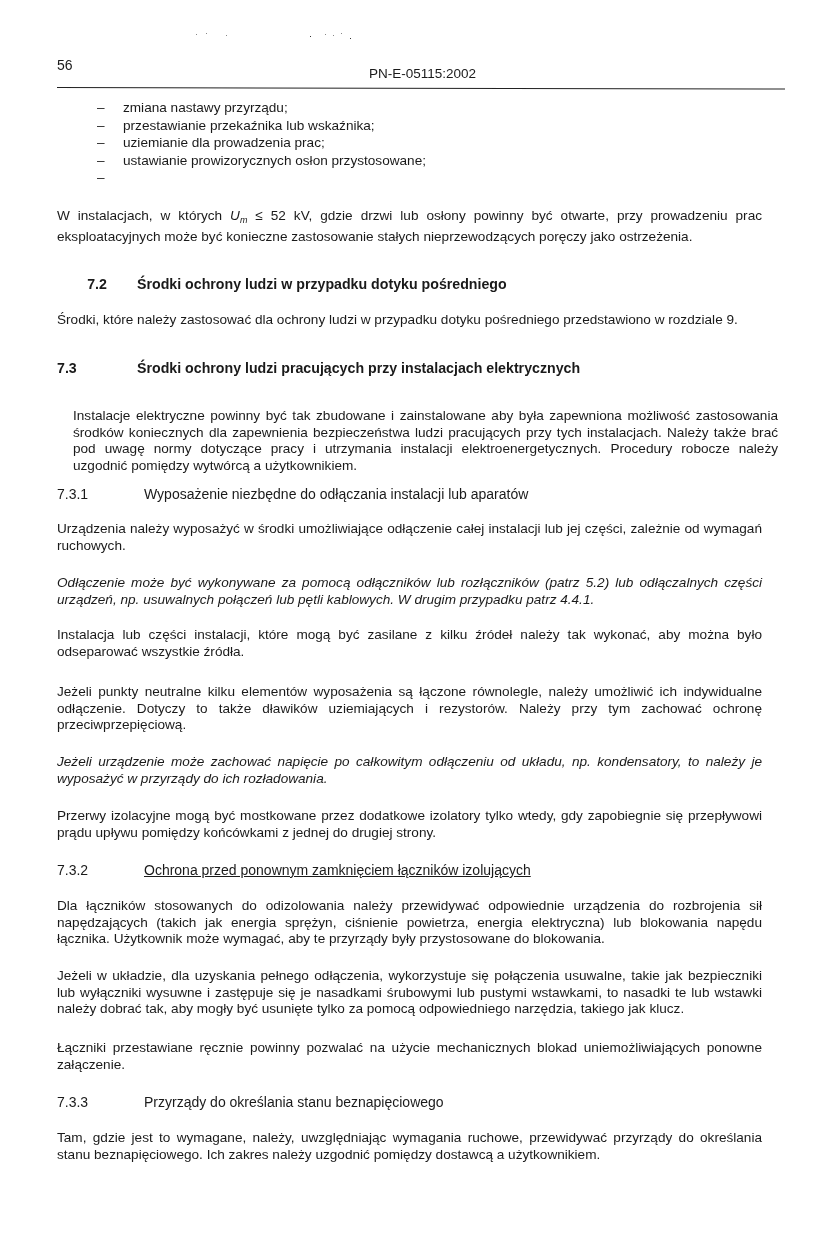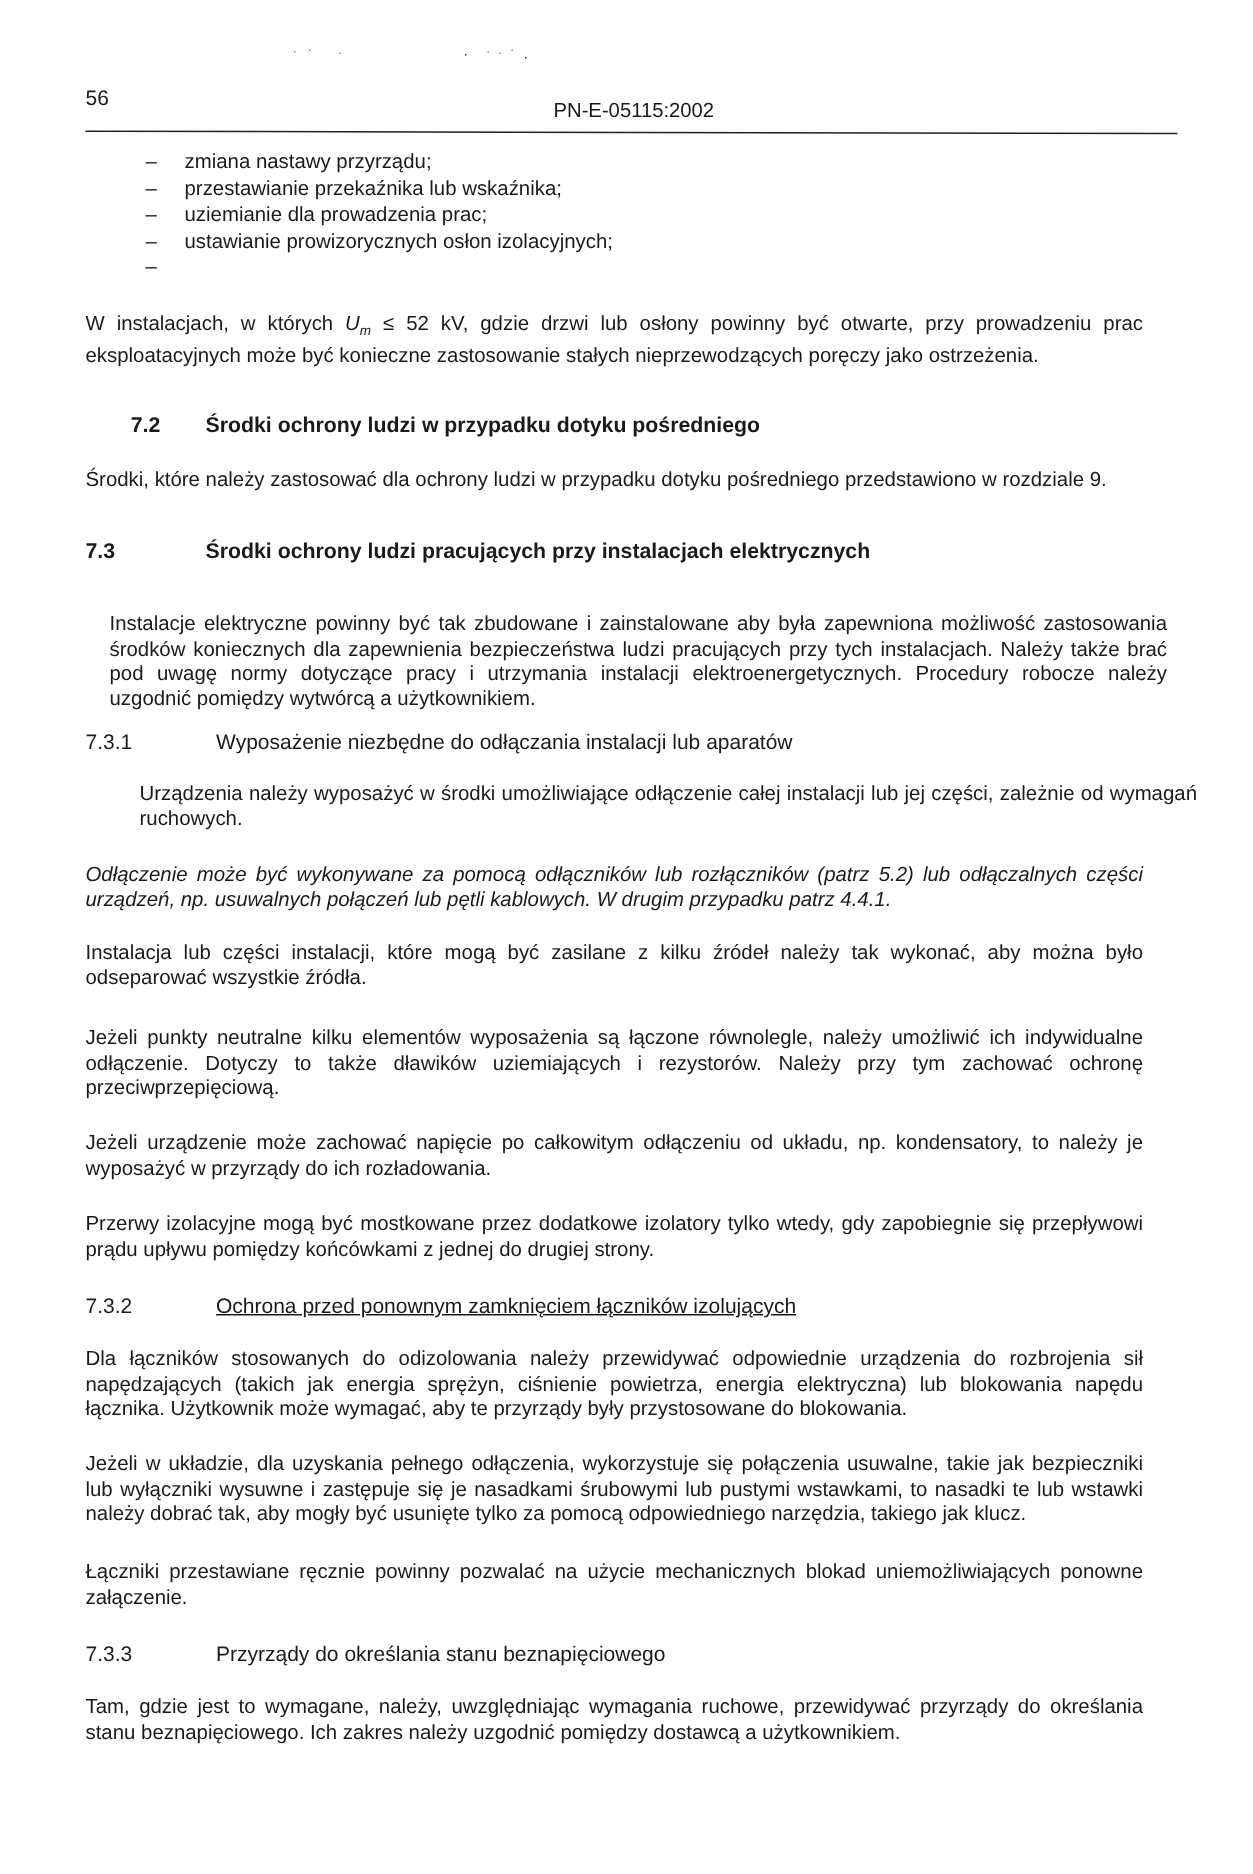--- a/index.html
+++ b/index.html
@@ -45,21 +45,21 @@
     <span class="std-id">PN-E-05115:2002</span>
     <div class="rule"></div>
   </div>
 
   <div class="content">
 
     <ul class="bullets" style="position:absolute;left:0;top:0;">
       <li><span class="dash">–</span><span class="txt">zmiana nastawy przyrządu;</span></li>
       <li><span class="dash">–</span><span class="txt">przestawianie przekaźnika lub wskaźnika;</span></li>
       <li><span class="dash">–</span><span class="txt">uziemianie dla prowadzenia prac;</span></li>
-      <li><span class="dash">–</span><span class="txt">ustawianie prowizorycznych osłon izolacyjnych;</span></li>
+      <li><span class="dash">–</span><span class="txt">ustawianie prowizorycznych osłon przystosowane;</span></li>
       <li><span class="dash">–</span></li>
     </ul>
 
     <div class="para" style="top:108px;">
       <p><span>W instalacjach, w których </span><span class="ital">U</span><span class="sub">m</span><span> ≤ 52 kV, gdzie drzwi lub osłony powinny być otwarte, przy prowadzeniu prac eksploatacyjnych może być konieczne zastosowanie stałych nieprzewodzących poręczy jako ostrzeżenia.</span></p>
     </div>
 
     <div class="h2" style="top:176px;text-align:center;">
       <span class="num">7.2</span><span>Środki ochrony ludzi w przypadku dotyku pośredniego</span>
     </div>
@@ -70,33 +70,33 @@
     <div class="h2" style="top:260px;">
       <span class="num">7.3</span><span>Środki ochrony ludzi pracujących przy instalacjach elektrycznych</span>
     </div>
     <div class="para" style="top:308px;margin-left:16px;">
       <p>Instalacje elektryczne powinny być tak zbudowane i zainstalowane aby była zapewniona możliwość zastosowania środków koniecznych dla zapewnienia bezpieczeństwa ludzi pracujących przy tych instalacjach. Należy także brać pod uwagę normy dotyczące pracy i utrzymania instalacji elektroenergetycznych. Procedury robocze należy uzgodnić pomiędzy wytwórcą a użytkownikiem.</p>
     </div>
 
     <div class="h3" style="top:386px;">
       <span class="num">7.3.1</span><span>Wyposażenie niezbędne do odłączania instalacji lub aparatów</span>
     </div>
-    <div class="para" style="top:421px;margin-left:36px;">
+    <div class="para" style="top:421px;">
       <p>Urządzenia należy wyposażyć w środki umożliwiające odłączenie całej instalacji lub jej części, zależnie od wymagań ruchowych.</p>
     </div>
     <div class="para" style="top:475px;font-style:italic;">
       <p>Odłączenie może być wykonywane za pomocą odłączników lub rozłączników (patrz 5.2) lub odłączalnych części urządzeń, np. usuwalnych połączeń lub pętli kablowych. W drugim przypadku patrz 4.4.1.</p>
     </div>
     <div class="para" style="top:527px;">
       <p>Instalacja lub części instalacji, które mogą być zasilane z kilku źródeł należy tak wykonać, aby można było odseparować wszystkie źródła.</p>
     </div>
     <div class="para" style="top:584px;">
       <p>Jeżeli punkty neutralne kilku elementów wyposażenia są łączone równolegle, należy umożliwić ich indywidualne odłączenie. Dotyczy to także dławików uziemiających i rezystorów. Należy przy tym zachować ochronę przeciwprzepięciową.</p>
     </div>
-    <div class="para" style="top:654px;">
+    <div class="para" style="top:654px;font-style:italic;">
       <p>Jeżeli urządzenie może zachować napięcie po całkowitym odłączeniu od układu, np. kondensatory, to należy je wyposażyć w przyrządy do ich rozładowania.</p>
     </div>
     <div class="para" style="top:708px;">
       <p>Przerwy izolacyjne mogą być mostkowane przez dodatkowe izolatory tylko wtedy, gdy zapobiegnie się przepływowi prądu upływu pomiędzy końcówkami z jednej do drugiej strony.</p>
     </div>
 
     <div class="h3" style="top:762px;text-decoration:underline;">
       <span class="num">7.3.2</span><span>Ochrona przed ponownym zamknięciem łączników izolujących</span>
     </div>
     <div class="para" style="top:798px;">

